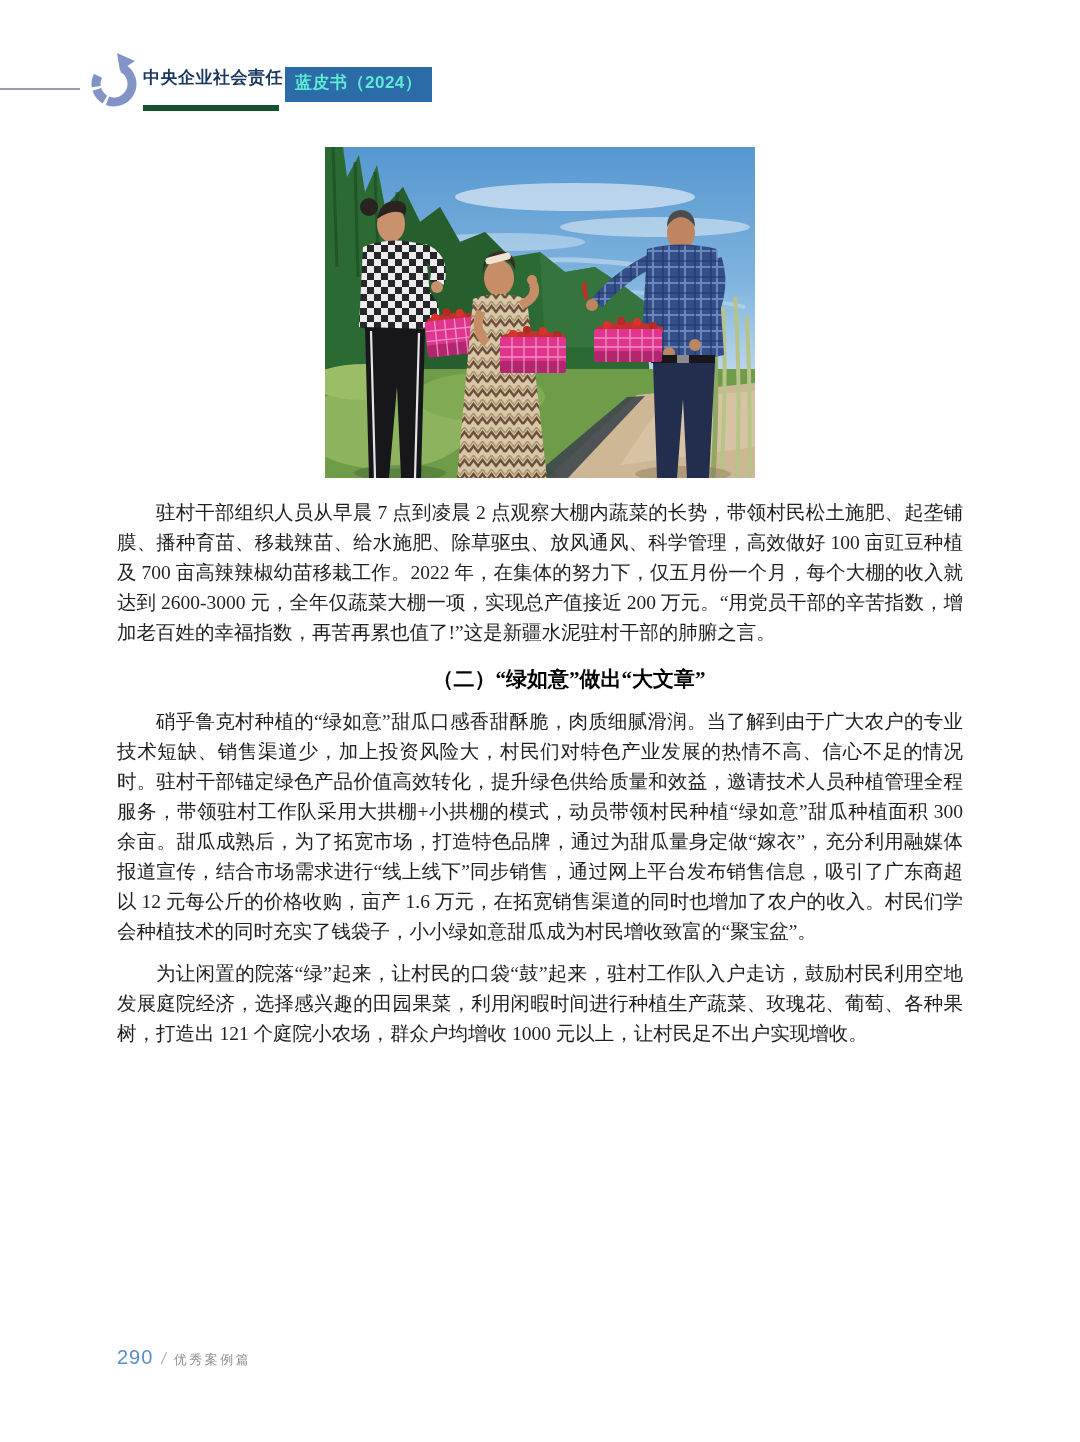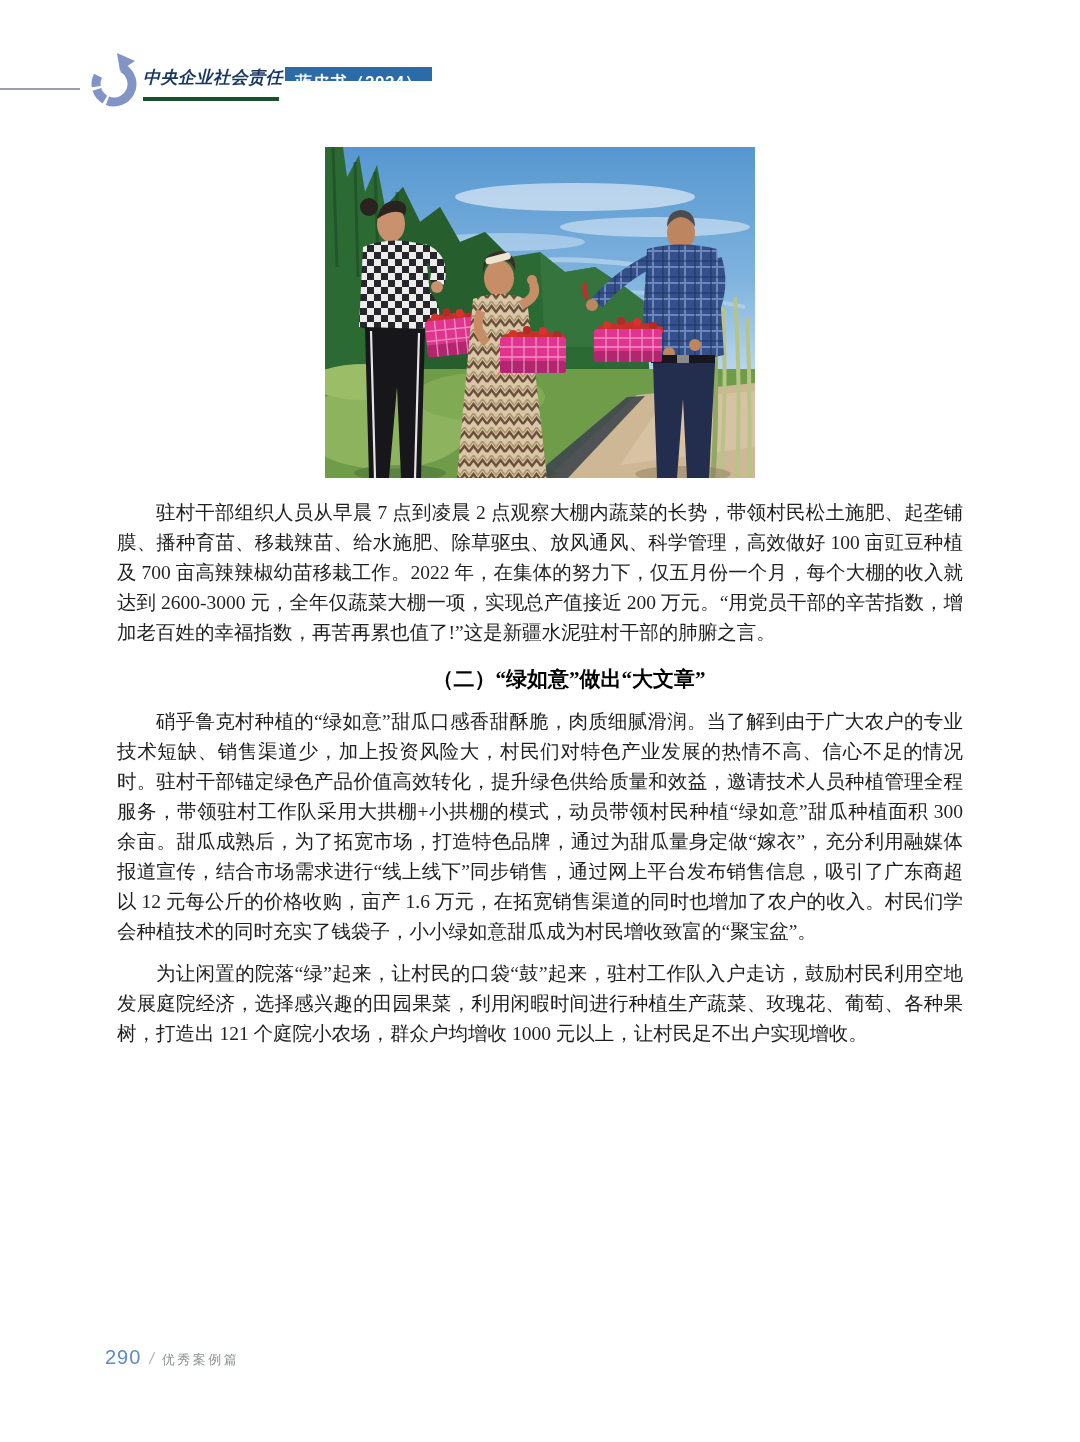--- a/index.html
+++ b/index.html
@@ -11,30 +11,30 @@
   }
 
   
   .hdr { position:absolute; left:0; top:50px; width:1080px; height:64px; }
   .hdr-rule-left {
     position:absolute; left:0; top:38px; width:80px; height:2px; background:#9aa0ab;
   }
   .hdr-logo { position:absolute; left:88px; top:2px; width:52px; height:58px; }
   .hdr-title-block {
     position:absolute; left:143px; top:16px; width:136px; text-align:center;
-    padding-bottom:8px; border-bottom:4px solid #14532d;font-style:italic;
+    padding-bottom:16px; border-bottom:6px solid #14532d;
   }
   .hdr-title {
     font-family:"Liberation Sans","DejaVu Sans",sans-serif;
     font-size:17px; font-weight:bold; color:#18365e; letter-spacing:.5px;
     white-space:nowrap;
   }
   .hdr-badge {
-    position:absolute; left:285px; top:17px; height:14px; line-height:31px;
-    background:#2a6ba8; color:#ffffff; padding:0 10px;
+    position:absolute; left:285px; top:17px; height:35px; line-height:31px;
+    background:#2a6ba8; color:#5eead4; padding:0 10px;
     font-family:"Liberation Sans","DejaVu Sans",sans-serif;
     font-size:17px; font-weight:bold; letter-spacing:.5px; white-space:nowrap;
   }
 
   
   .photo { position:absolute; left:325px; top:147px; width:430px; height:331px; }
   .photo svg { display:block; width:430px; height:331px; }
 
   
   .content {
@@ -47,21 +47,21 @@
     font-size:21px; line-height:30px; font-weight:bold; color:#000000;
     margin:16px 0 13px 0; padding-left:58px; text-align:center;
   }
 
   
   .ftr {
     position:absolute; left:105px; top:1346px; height:26px;
     font-family:"Liberation Sans","DejaVu Sans",sans-serif;
     display:flex; align-items:baseline; gap:8px;
   }
-  .ftr .page-num { font-size:20px; color:#5b8cc8; letter-spacing:1px; }
+  .ftr .page-num { font-size:20px; color:#5b8cc8; letter-spacing:1px;margin-left:12px; }
   .ftr .sep { font-size:16px; color:#b0b3b8; font-style:italic; }
   .ftr .sec-label { font-size:13px; color:#8e9196; letter-spacing:2.5px; }
 </style>
 </head>
 <body>
 
 <div class="page">
 
   <div class="hdr">
     <div class="hdr-rule-left"></div>

